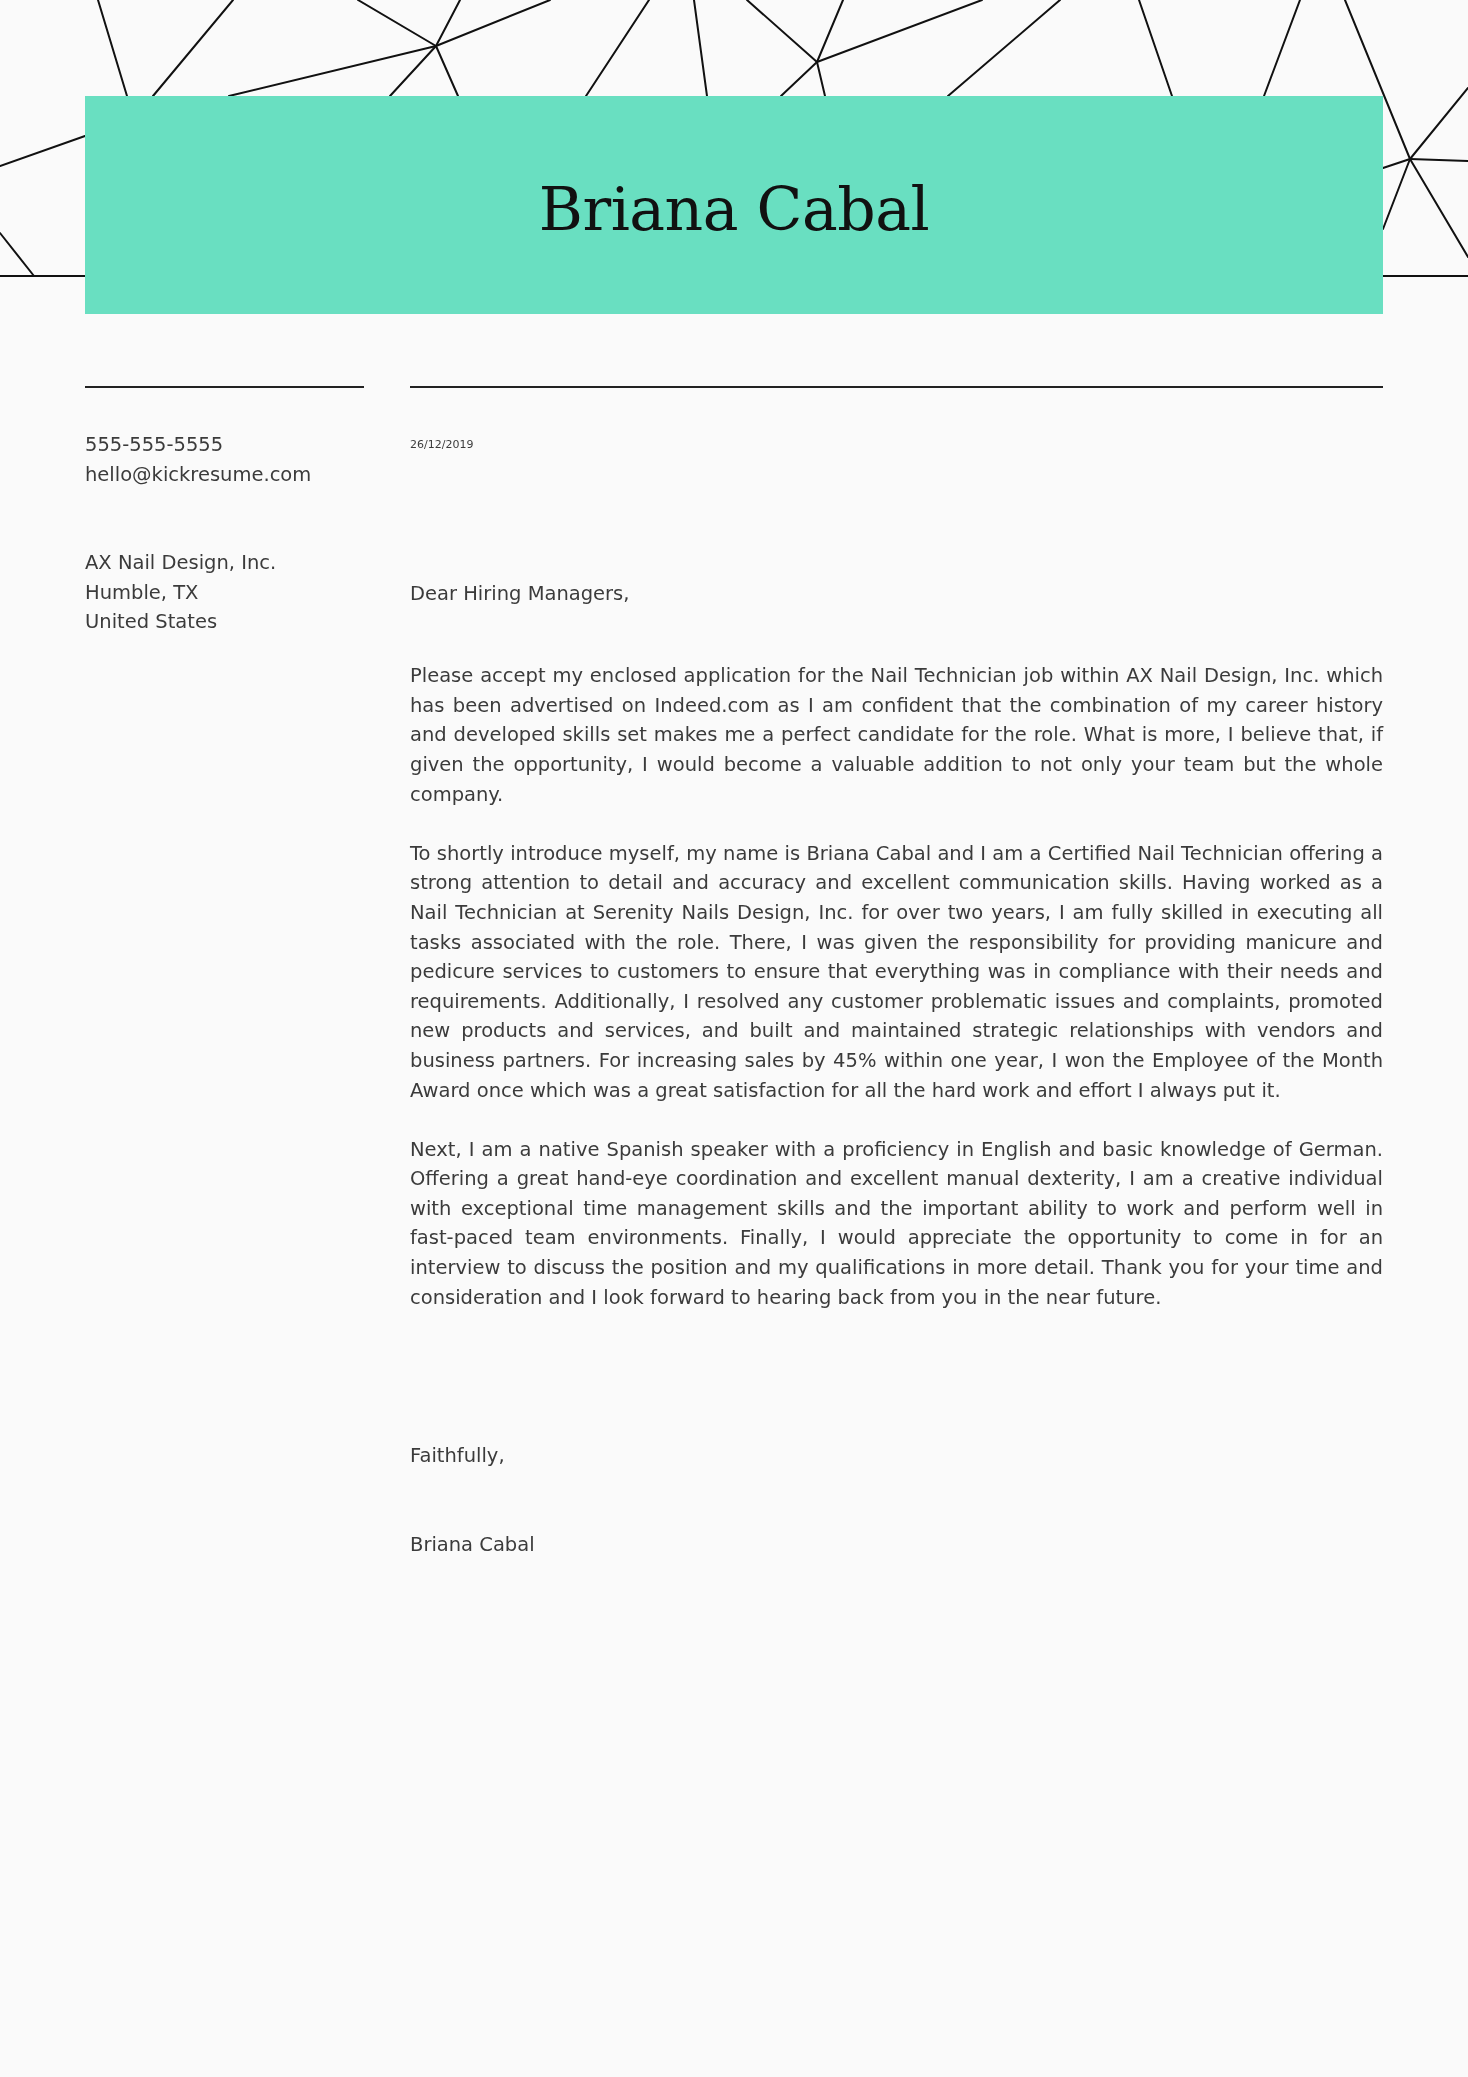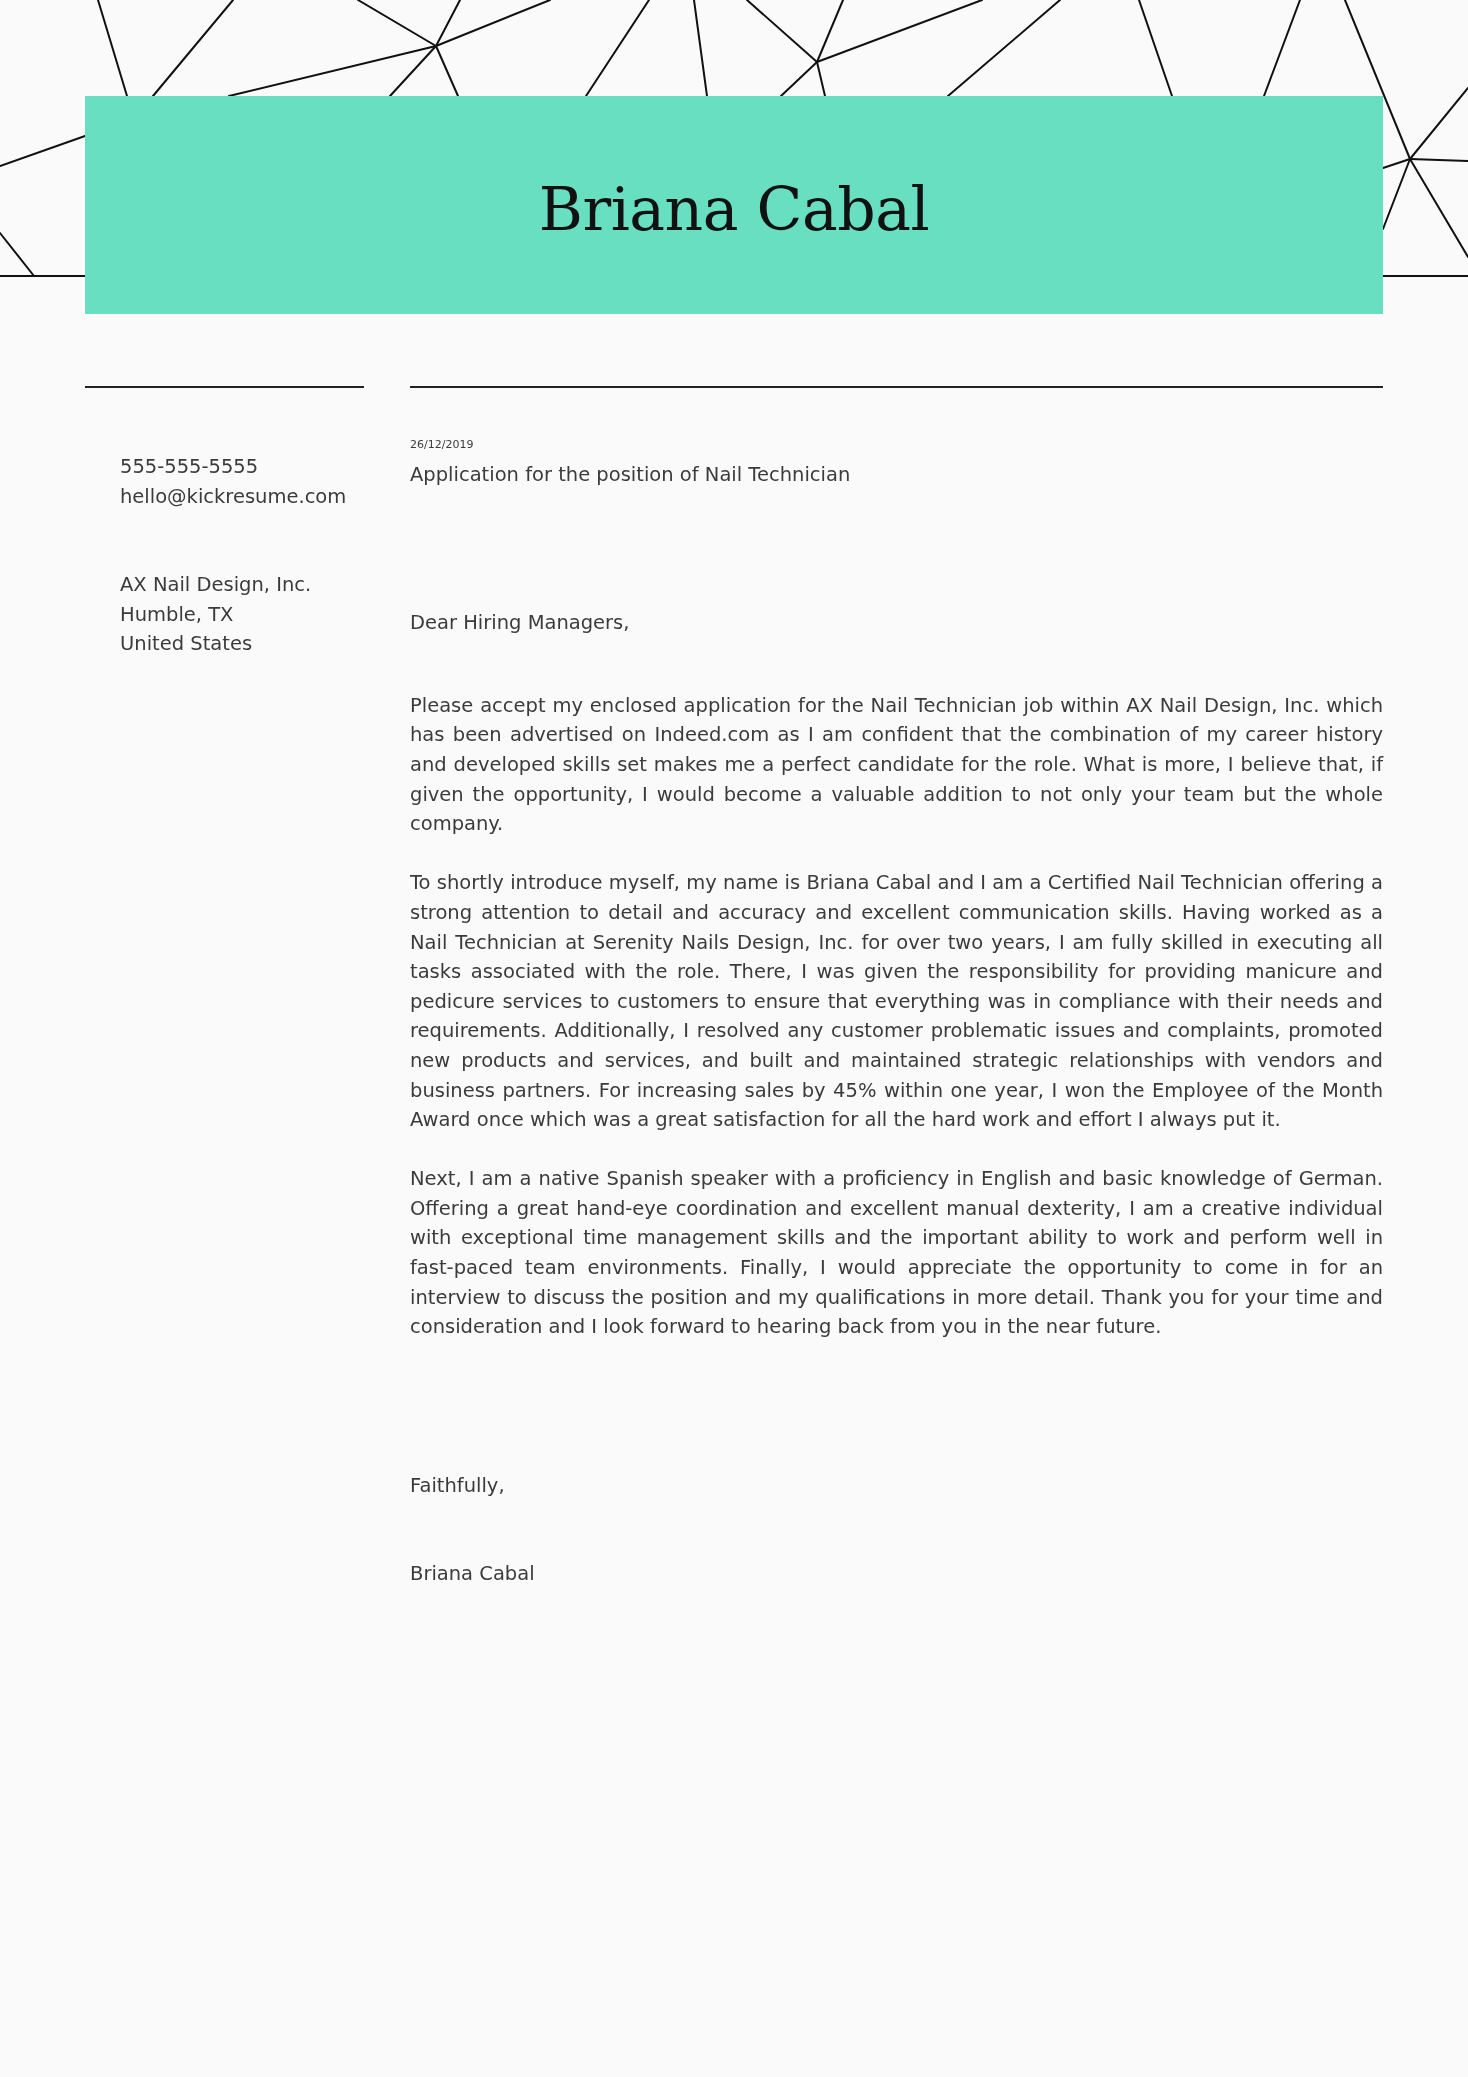--- a/index.html
+++ b/index.html
@@ -17,21 +17,21 @@
   }
   .name {
     font-family: "DejaVu Serif", serif;
     font-size: 60px; color: #111; letter-spacing: -0.5px;
     margin-top: 8px;
   }
   .rule { position: absolute; height: 2px; background: #222; top: 386px; }
   .rule-left { left: 85px; width: 279px; }
   .rule-right { left: 410px; width: 973px; }
   .col { position: absolute; font-size: 19.5px; line-height: 29.6px; }
-  .left-col { left: 85px; top: 452px; width: 300px; margin-left: 35px; }
+  .left-col { left: 85px; top: 430px; width: 300px; }
   .left-col .gap { height: 59px; }
   .right-col { left: 410px; top: 430px; width: 973px; }
   .date { font-size: 11px; line-height: 29.6px; }
   .salutation { margin-top: 119px; }
   .body-text { margin-top: 53px; text-align: justify; }
   .body-text p { margin: 0 0 29.6px 0; }
   .closing { margin-top: 129px; }
   .signature { margin-top: 59px; }
 </style>
 </head>
@@ -87,21 +87,20 @@
   <div>555-555-5555</div>
   <div>hello@kickresume.com</div>
   <div class="gap"></div>
   <div>AX Nail Design, Inc.</div>
   <div>Humble, TX</div>
   <div>United States</div>
 </div>
 
 <div class="col right-col">
   <div class="date">26/12/2019</div>
-  <div>Application for the position of Nail Technician</div>
   <div class="salutation">Dear Hiring Managers,</div>
   <div class="body-text">
     <p>Please accept my enclosed application for the Nail Technician job within AX Nail Design, Inc. which has been advertised on Indeed.com as I am confident that the combination of my career history and developed skills set makes me a perfect candidate for the role. What is more, I believe that, if given the opportunity, I would become a valuable addition to not only your team but the whole company.</p>
     <p>To shortly introduce myself, my name is Briana Cabal and I am a Certified Nail Technician offering a strong attention to detail and accuracy and excellent communication skills. Having worked as a Nail Technician at Serenity Nails Design, Inc. for over two years, I am fully skilled in executing all tasks associated with the role. There, I was given the responsibility for providing manicure and pedicure services to customers to ensure that everything was in compliance with their needs and requirements. Additionally, I resolved any customer problematic issues and complaints, promoted new products and services, and built and maintained strategic relationships with vendors and business partners. For increasing sales by 45% within one year, I won the Employee of the Month Award once which was a great satisfaction for all the hard work and effort I always put it.</p>
     <p>Next, I am a native Spanish speaker with a proficiency in English and basic knowledge of German. Offering a great hand-eye coordination and excellent manual dexterity, I am a creative individual with exceptional time management skills and the important ability to work and perform well in fast-paced team environments. Finally, I would appreciate the opportunity to come in for an interview to discuss the position and my qualifications in more detail. Thank you for your time and consideration and I look forward to hearing back from you in the near future.</p>
   </div>
   <div class="closing">Faithfully,</div>
   <div class="signature">Briana Cabal</div>
 </div>
 

